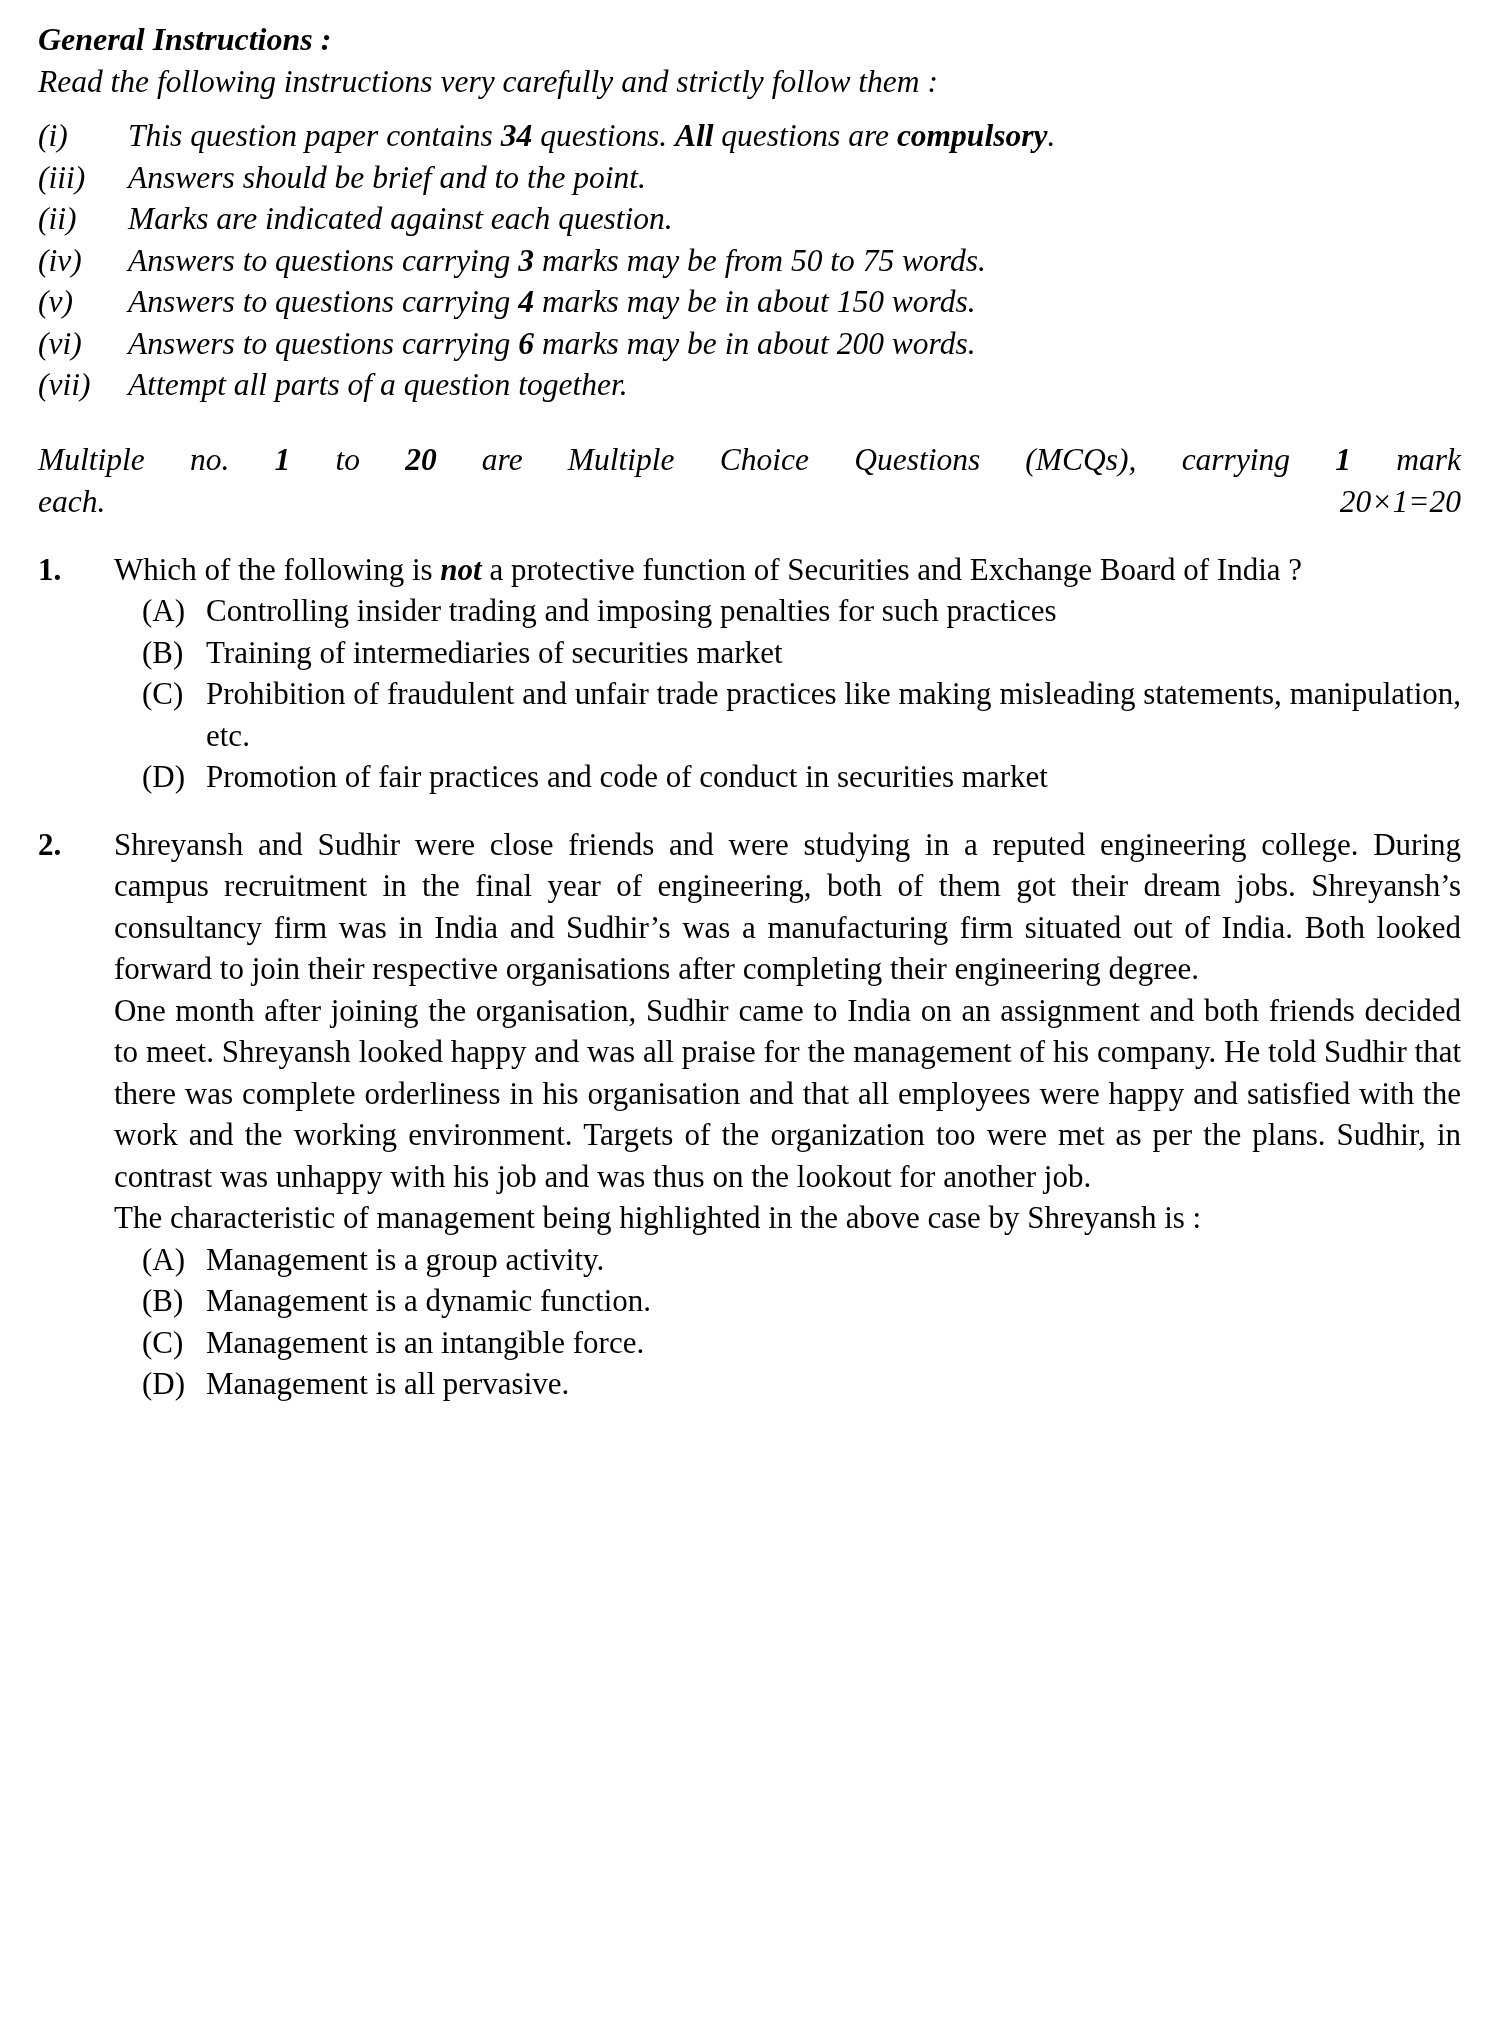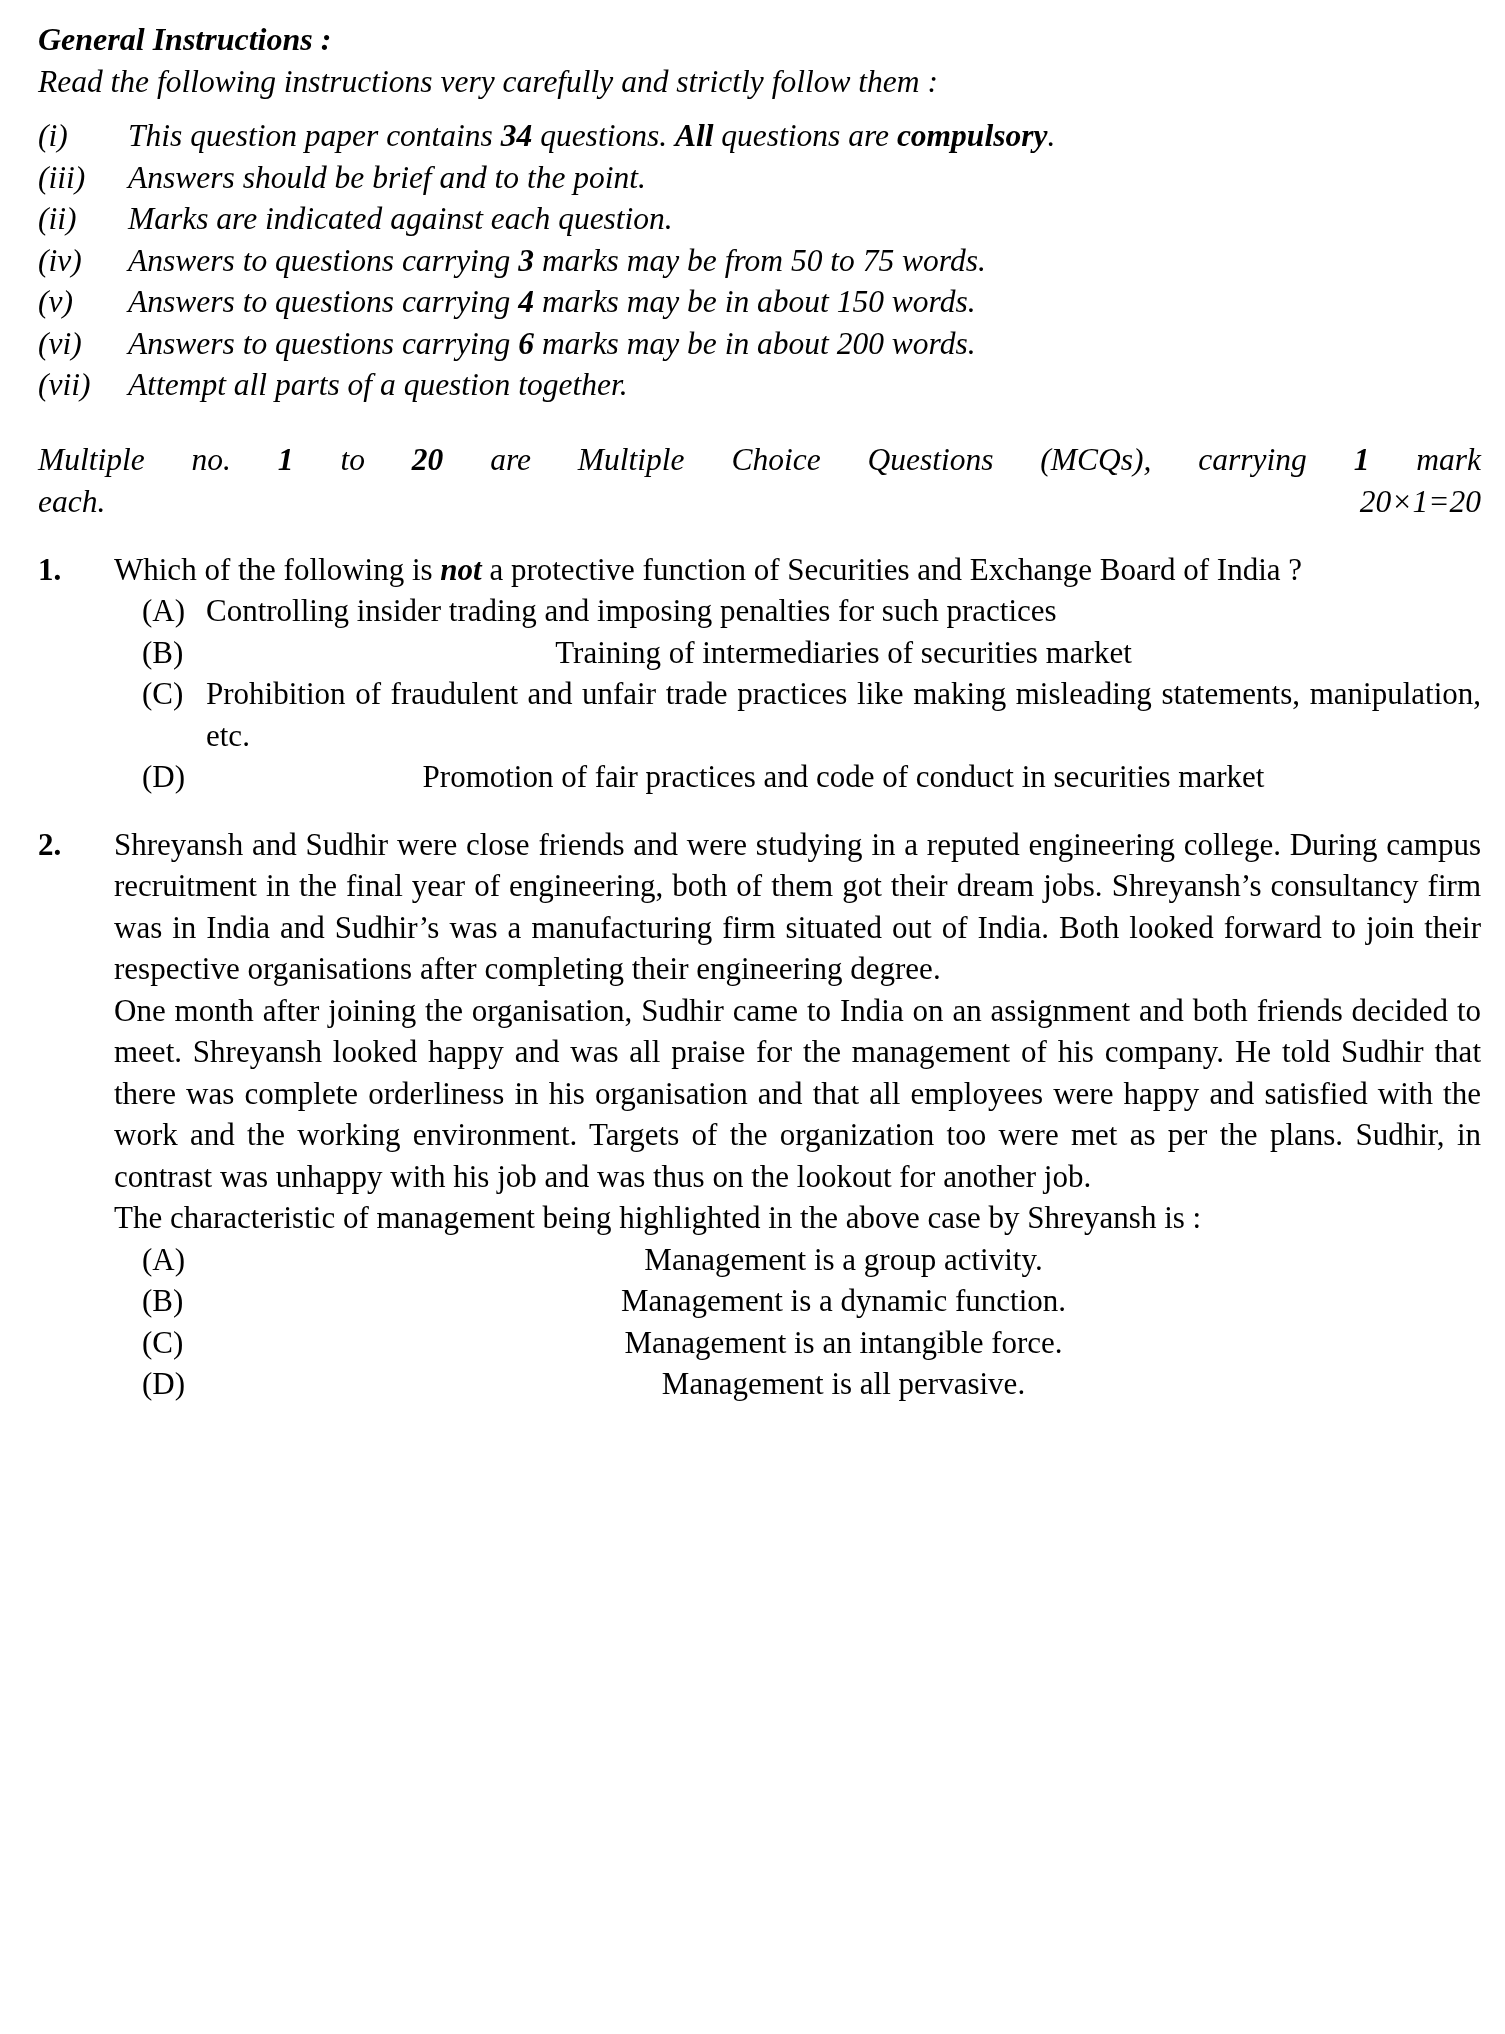--- a/index.html
+++ b/index.html
@@ -11,21 +11,21 @@
     width: 1505px;
     height: 2034px;
     font-family: "Liberation Serif", "DejaVu Serif", serif;
     color: #000000;
     -webkit-font-smoothing: antialiased;
   }
   .page {
     width: 1505px;
     height: 2034px;
     box-sizing: border-box;
-    padding: 18px 24px 0 38px;
+    padding: 18px 44px 0 38px;
     position: relative;
     overflow: hidden;
   }
 
   
   .instructions {
     font-style: italic;
     font-size: 31.5px;
     line-height: 41.5px;
   }
@@ -139,21 +139,21 @@
     box-sizing: border-box;
   }
   .opt-text {
     flex: 1;
     text-align: justify;
     text-justify: inter-word;
   }
   .opt-text.wrapjust {
     text-align-last: left;
   }
-  .nojust { text-align: center; }
+  .nojust { text-align: left; }
 </style>
 </head>
 <body>
 
 <div class="page">
 
   <div class="instructions">
 
     <div class="gi-title">General Instructions :</div>
 

